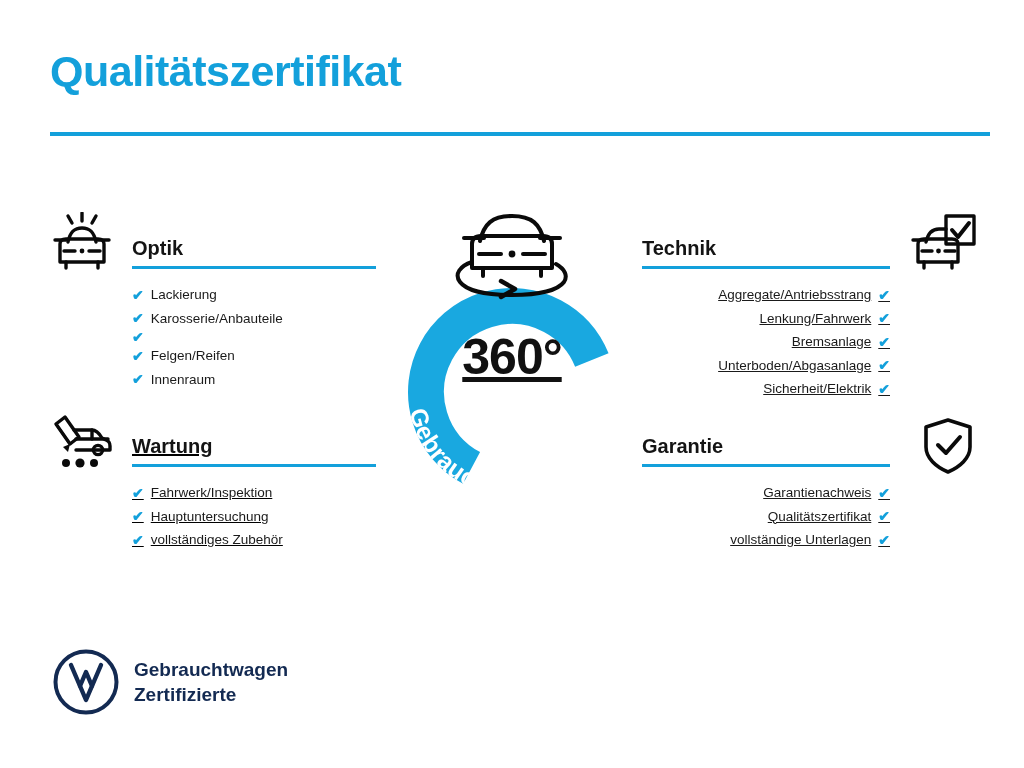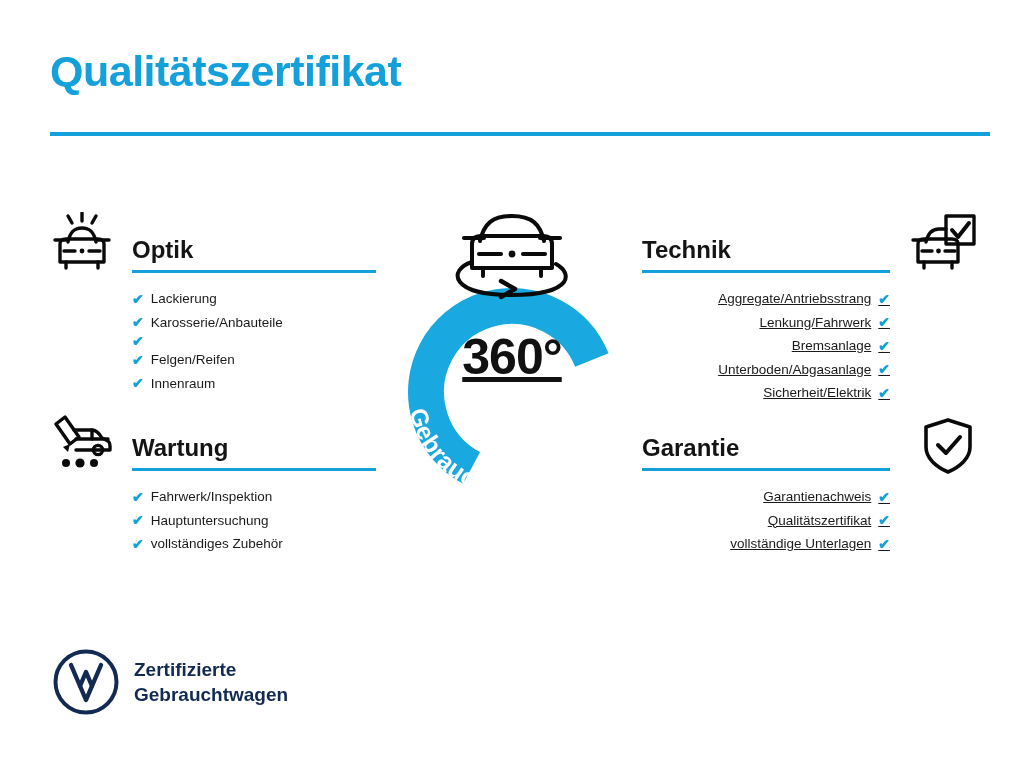--- a/index.html
+++ b/index.html
@@ -40,26 +40,26 @@
     height: 4px;
     background: #13a0db;
   }
 
   
   .section {
     position: absolute;
   }
 
   .sec-optik    { left: 132px; top: 238px; width: 244px; }
-  .sec-wartung  { left: 132px; top: 436px; width: 244px; }
+  .sec-wartung  { left: 132px; top: 436px; width: 244px; text-decoration: underline; }
   .sec-technik  { left: 642px; top: 238px; width: 248px; }
   .sec-garantie { left: 642px; top: 436px; width: 248px; }
 
   .sec-head {
-    font-size: 24px;
+    font-size: 20px;
     font-weight: bold;
     color: #141414;
     line-height: 1.0;
     white-space: nowrap;
   }
 
   .sec-rule {
     margin-top: 8px;
     height: 3px;
     background: #13a0db;
@@ -365,18 +365,18 @@
     <div class="vw-mark">
       <svg viewBox="0 0 68 68">
         <circle cx="34" cy="34" r="30.5" fill="none" stroke="#132a52" stroke-width="4"></circle>
         <g fill="none" stroke="#132a52" stroke-width="4.4" stroke-linejoin="round" stroke-linecap="round">
           <path d="M19 17 L28 38 L34 24 L40 38 L49 17"></path>
           <path d="M28 38 L34 52 L40 38"></path>
         </g>
       </svg>
     </div>
     <div class="vw-words">
+      <div>Gebrauchtwagen</div>
       <div>Zertifizierte</div>
-      <div>Gebrauchtwagen</div>
     </div>
   </div>
 
 </div>
 
 </body></html>

